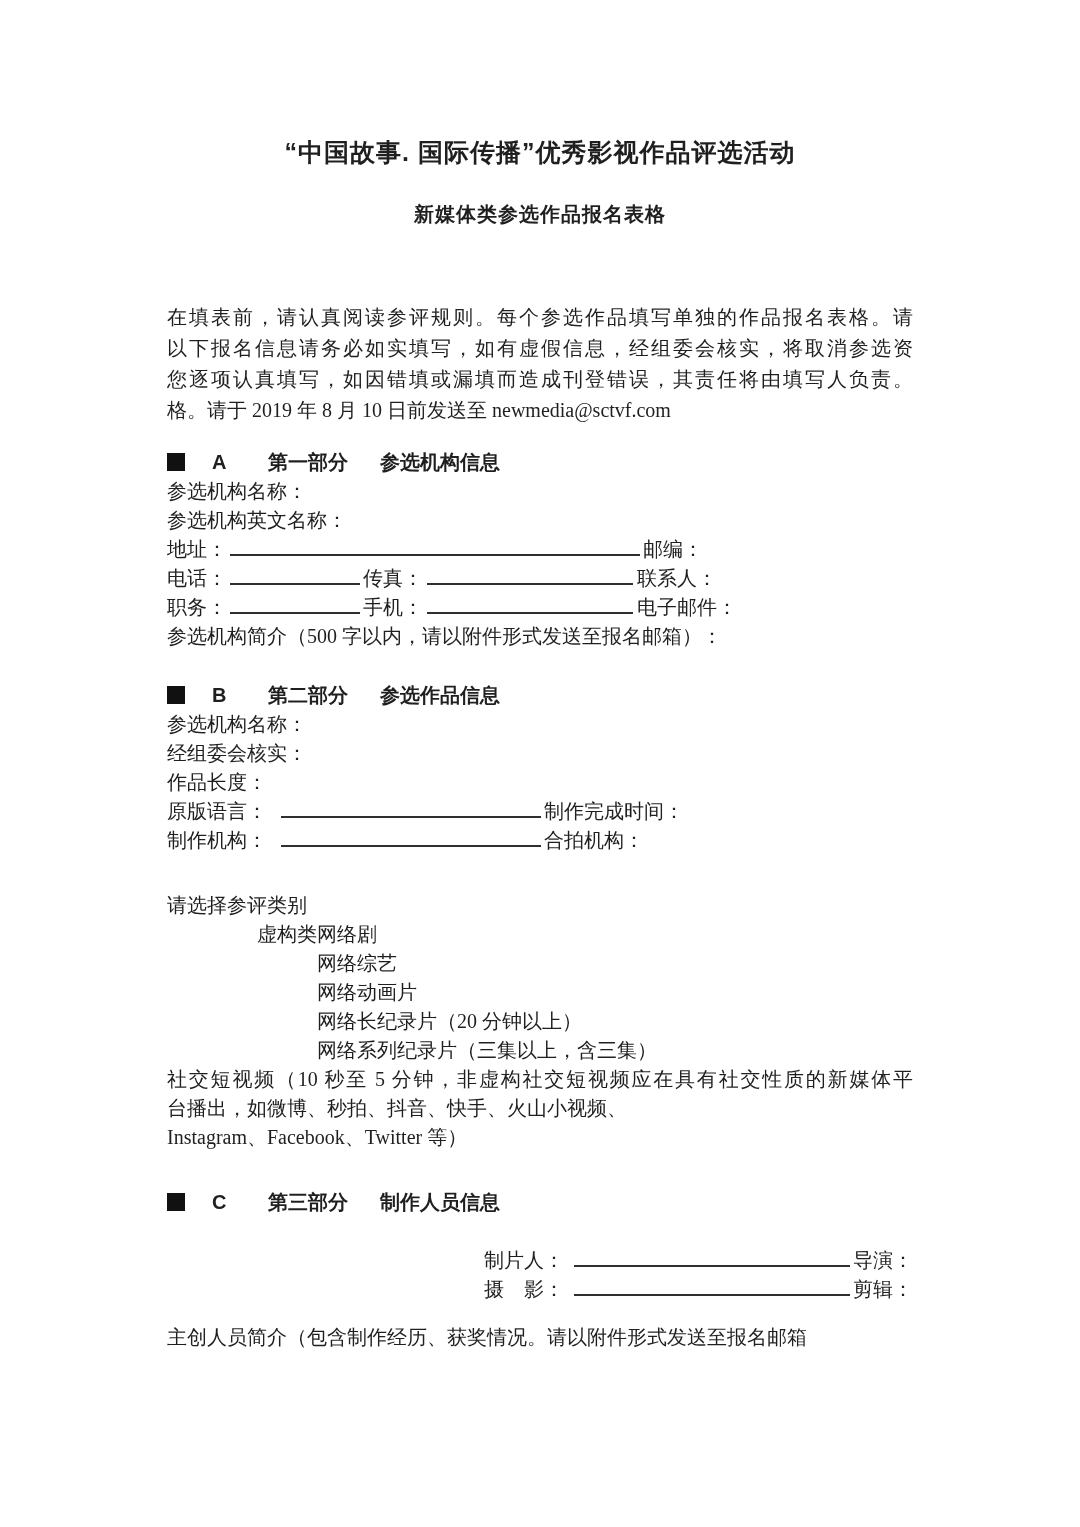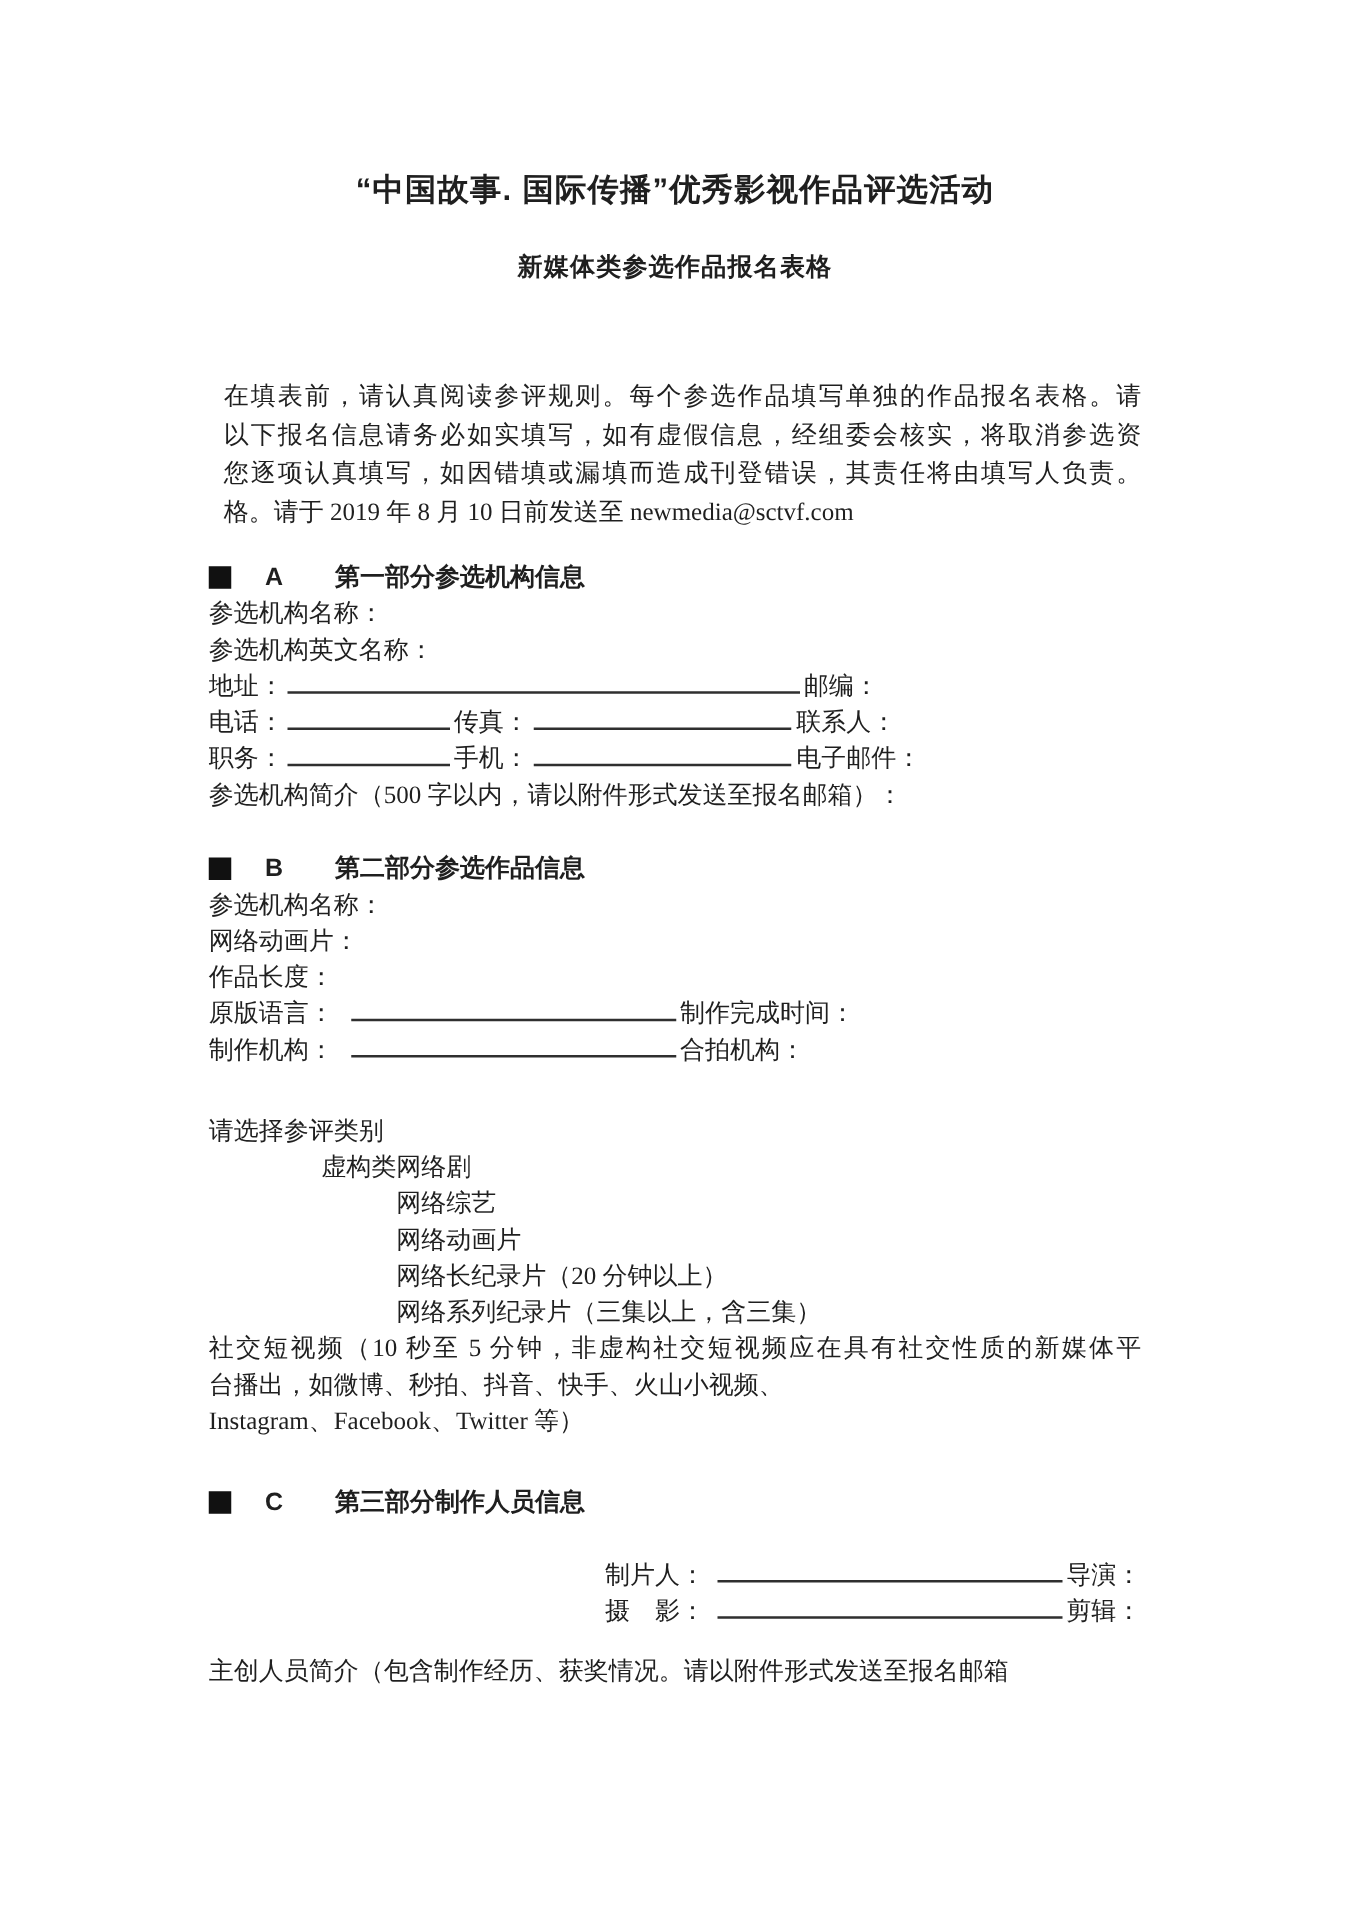--- a/index.html
+++ b/index.html
@@ -28,40 +28,40 @@
   .doc-subtitle {
     margin: 0 0 72px 0;
     text-align: center;
     font-family: "Liberation Sans", "DejaVu Sans", sans-serif;
     font-weight: bold;
     font-size: 20px;
     letter-spacing: 1px;
     line-height: 32px;
   }
   .intro { margin: 0 0 20px 0; }
-  .intro .iline { line-height: 31px; margin-left: 12px; }
+  .intro .iline { line-height: 31px; }
   .j { text-align: justify; text-align-last: justify; }
   .sec-header {
     display: flex;
     align-items: center;
     font-family: "Liberation Sans", "DejaVu Sans", sans-serif;
     font-weight: bold;
     font-size: 20px;
     line-height: 30px;
     margin: 0;
   }
   .sq {
     display: inline-block;
     width: 18px; height: 18px;
     background: #111111;
     margin-right: 27px;
     flex-shrink: 0;
   }
   .sec-letter { display: inline-block; width: 14px; margin-right: 42px; }
-  .sec-part { margin-right: 0; }
+  .sec-part { margin-right: 32px; }
   .row { line-height: 29px; white-space: nowrap; }
   .blank {
     display: inline-block;
     height: 17px;
     border-bottom: 2px solid #2f2f2f;
     vertical-align: baseline;
   }
   .bl-addr { width: 410px; margin: 0 3px; }
   .bl-s    { width: 130px; margin: 0 3px; }
   .bl-m    { width: 206px; margin: 0 4px; }
@@ -119,21 +119,21 @@
 
   <div class="gap-b">
     <div class="sec-header">
       <span class="sq"></span>
       <span class="sec-letter">B</span>
       <span class="sec-part">第二部分</span>
       <span>参选作品信息</span>
     </div>
 
     <div class="row">参选机构名称：</div>
-    <div class="row">网络动画片：</div>
+    <div class="row">经组委会核实：</div>
     <div class="row">作品长度：</div>
 
     <div class="row">
       <span>原版语言：</span><span class="blank bl-lang"></span><span>制作完成时间：</span>
     </div>
 
     <div class="row">
       <span>制作机构：</span><span class="blank bl-lang"></span><span>合拍机构：</span>
     </div>
 

